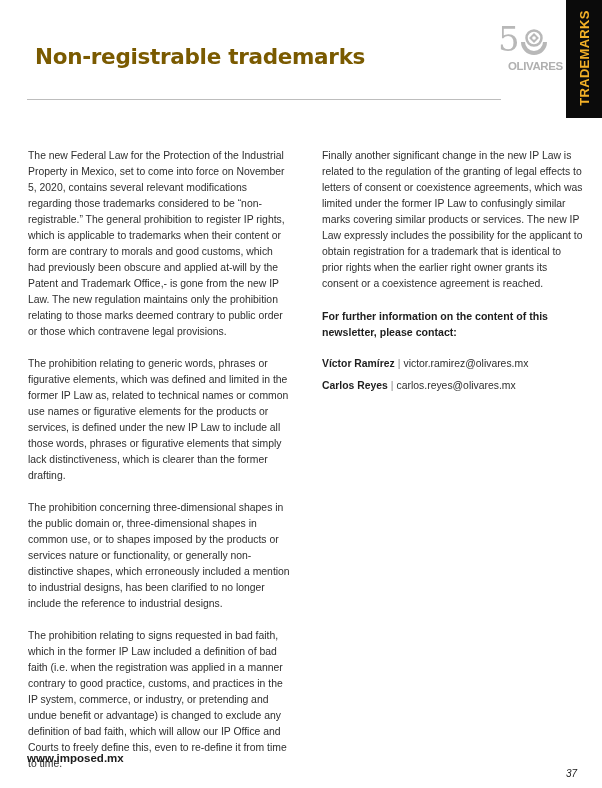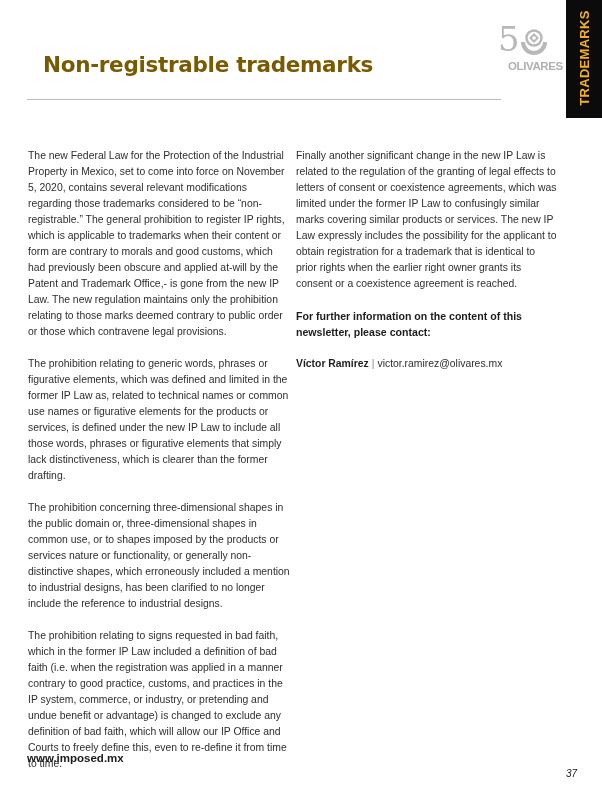--- a/index.html
+++ b/index.html
@@ -1,27 +1,27 @@
 <!DOCTYPE html>
 <html><head>
 <meta charset="utf-8">
 <style>
   html, body { margin: 0; padding: 0; background: #ffffff; }
   body { width: 602px; height: 788px; position: relative; overflow: hidden; font-family: "Liberation Sans", sans-serif; color: #2b2b2b; }
-  .title { position: absolute; left: 27px; top: 36px; font-family: "DejaVu Sans", sans-serif; font-weight: bold; font-size: 21.5px; color: #7a5a00; letter-spacing: -0.3px; margin: 16px; }
+  .title { position: absolute; left: 27px; top: 36px; font-family: "DejaVu Sans", sans-serif; font-weight: bold; font-size: 21.5px; color: #7a5a00; letter-spacing: -0.3px; margin: 8px; }
   .logo { position: absolute; left: 494px; top: 24px; width: 62px; height: 56px; }
   .logo-num { position: absolute; left: 4px; top: -2px; font-family: "DejaVu Serif", serif; font-size: 34px; color: #b8b8b8; line-height: 34px; }
   .logo-mark { position: absolute; left: 25px; top: 2px; width: 30px; height: 30px; }
   .logo-text { position: absolute; left: 2px; top: 36px; font-family: "Liberation Sans", sans-serif; font-weight: bold; font-size: 11.5px; color: #b0b0b0; letter-spacing: -0.4px; margin-left: 12px; }
   .rule { position: absolute; left: 27px; top: 99px; width: 474px; height: 0; border-top: 1.2px solid #bdbdbd; }
   .tab { position: absolute; left: 566px; top: 0; width: 36px; height: 118px; background: #0b0b0b; }
   .tab-label { position: absolute; left: 50%; top: 58px; transform: translate(-50%, -50%) rotate(-90deg); white-space: nowrap; font-family: "Liberation Sans", sans-serif; font-weight: bold; font-size: 13px; color: #f2b027; letter-spacing: 0.3px; }
   .col { position: absolute; top: 128px; font-size: 10.4px; line-height: 16px; color: #2e2e2e; margin-top: 20px; }
   .col-left { left: 28px; width: 264px; }
-  .col-right { left: 296px; width: 262px; }
+  .col-right { left: 322px; width: 262px; }
   .col p { margin: 0 0 16px 0; }
   .contact-heading { font-weight: bold; color: #1e1e1e; font-size: 10.6px; line-height: 16px; margin: 0 0 12px 0; }
   .contact-line { margin: 0 0 6px 0; line-height: 16px; }
   .contact-name { font-weight: bold; color: #1e1e1e; }
   .sep { color: #888; margin: 0 3px; }
   .footer-url { position: absolute; left: 27px; top: 752px; font-family: "Liberation Sans", sans-serif; font-weight: bold; font-size: 11.5px; color: #1a1a1a; }
   .page-num { position: absolute; left: 566px; top: 768px; font-family: "Liberation Sans", sans-serif; font-style: italic; font-size: 10px; color: #1a1a1a; }
 </style>
 </head>
 <body>
@@ -51,16 +51,19 @@
   <p>The prohibition concerning three-dimensional shapes in the public domain or, three-dimensional shapes in common use, or to shapes imposed by the products or services nature or functionality, or generally non-distinctive shapes, which erroneously included a mention to industrial designs, has been clarified to no longer include the reference to industrial designs.</p>
   <p>The prohibition relating to signs requested in bad faith, which in the former IP Law included a definition of bad faith (i.e. when the registration was applied in a manner contrary to good practice, customs, and practices in the IP system, commerce, or industry, or pretending and undue benefit or advantage) is changed to exclude any definition of bad faith, which will allow our IP Office and Courts to freely define this, even to re-define it from time to time.</p>
 </div>
 
 <div class="col col-right">
   <p>Finally another significant change in the new IP Law is related to the regulation of the granting of legal effects to letters of consent or coexistence agreements, which was limited under the former IP Law to confusingly similar marks covering similar products or services. The new IP Law expressly includes the possibility for the applicant to obtain registration for a trademark that is identical to prior rights when the earlier right owner grants its consent or a coexistence agreement is reached.</p>
   <p class="contact-heading">For further information on the content of this newsletter, please contact:</p>
   <div class="contact-line">
     <span class="contact-name">Víctor Ramírez</span><span class="sep">|</span><span>victor.ramirez@olivares.mx</span>
   </div>
+  <div class="contact-line">
+    <span class="contact-name">Carlos Reyes</span><span class="sep">|</span><span>carlos.reyes@olivares.mx</span>
+  </div>
 </div>
 
 <div class="footer-url">www.imposed.mx</div>
 <div class="page-num">37</div>
 
 </body></html>

